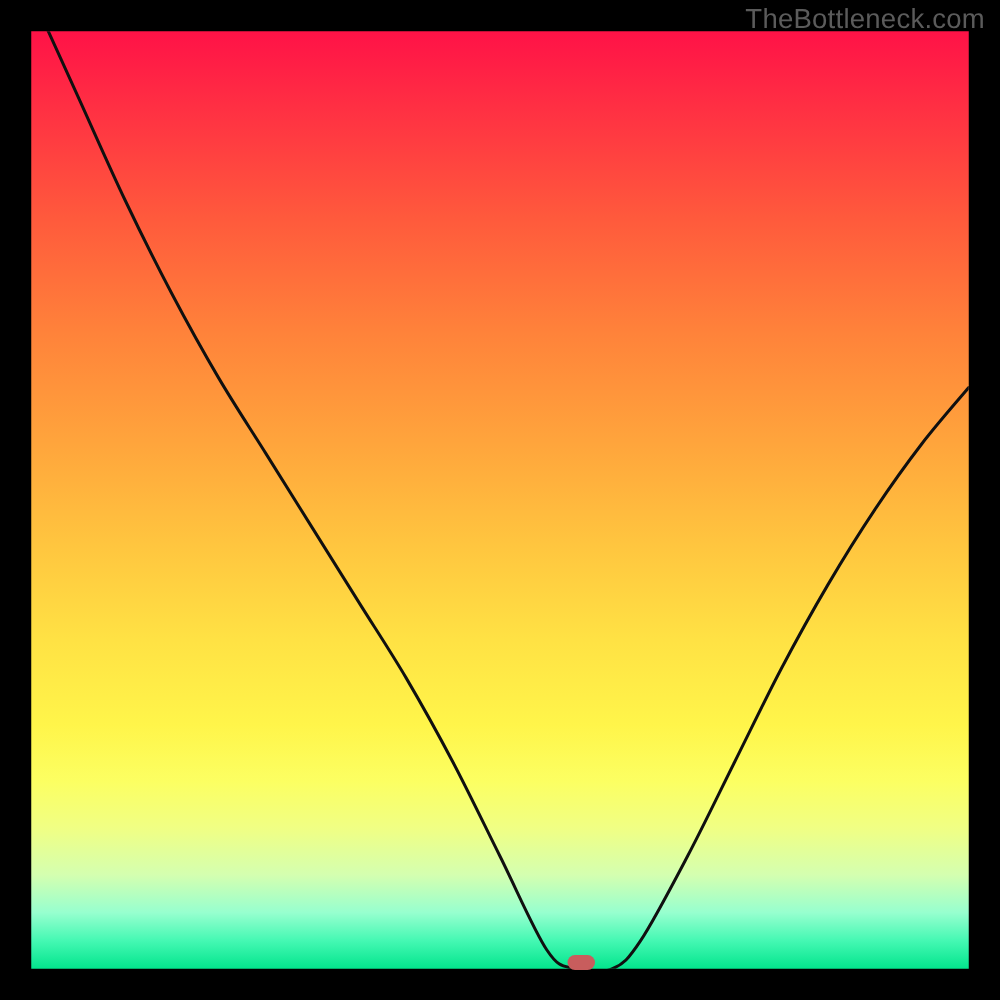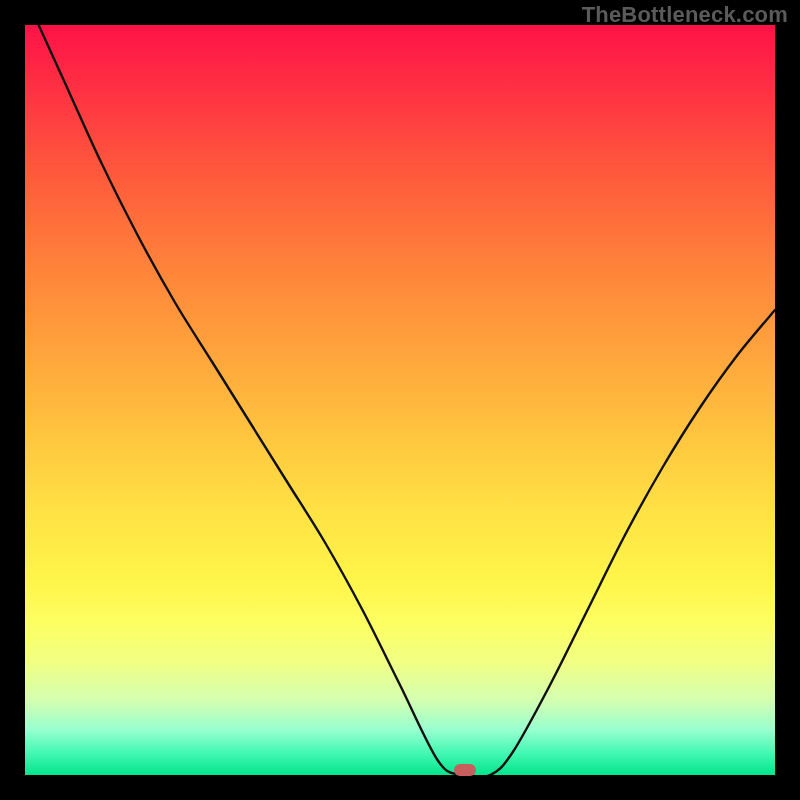--- a/index.html
+++ b/index.html
@@ -15,21 +15,21 @@
     width: 800px;
     height: 800px;
     background: #000;
   }
   .watermark {
     position: absolute;
     top: 2px;
     right: 12px;
     font-family: Arial, Helvetica, sans-serif;
     font-size: 22px;
-    font-weight: 700;
+    font-weight: 400;
     color: #5b5b5b;
     letter-spacing: 0.2px;
     z-index: 10;
     margin-left: 36px;
   }
   .plot {
     position: absolute;
     left: 25px;
     top: 25px;
     width: 750px;

